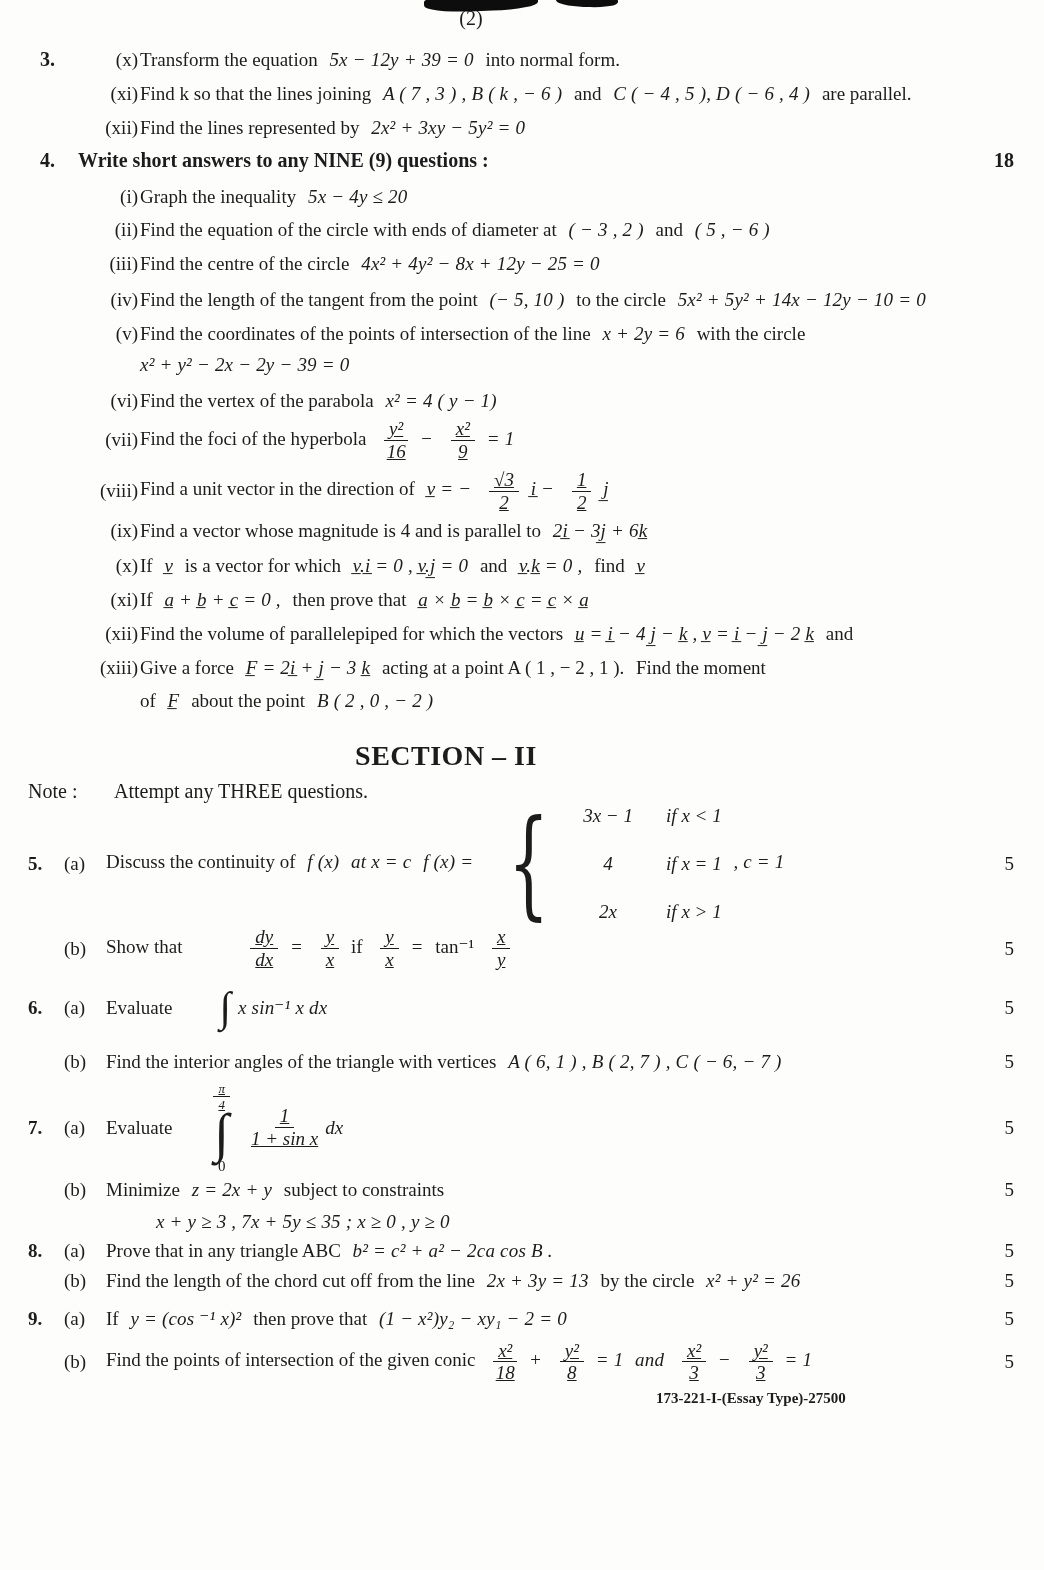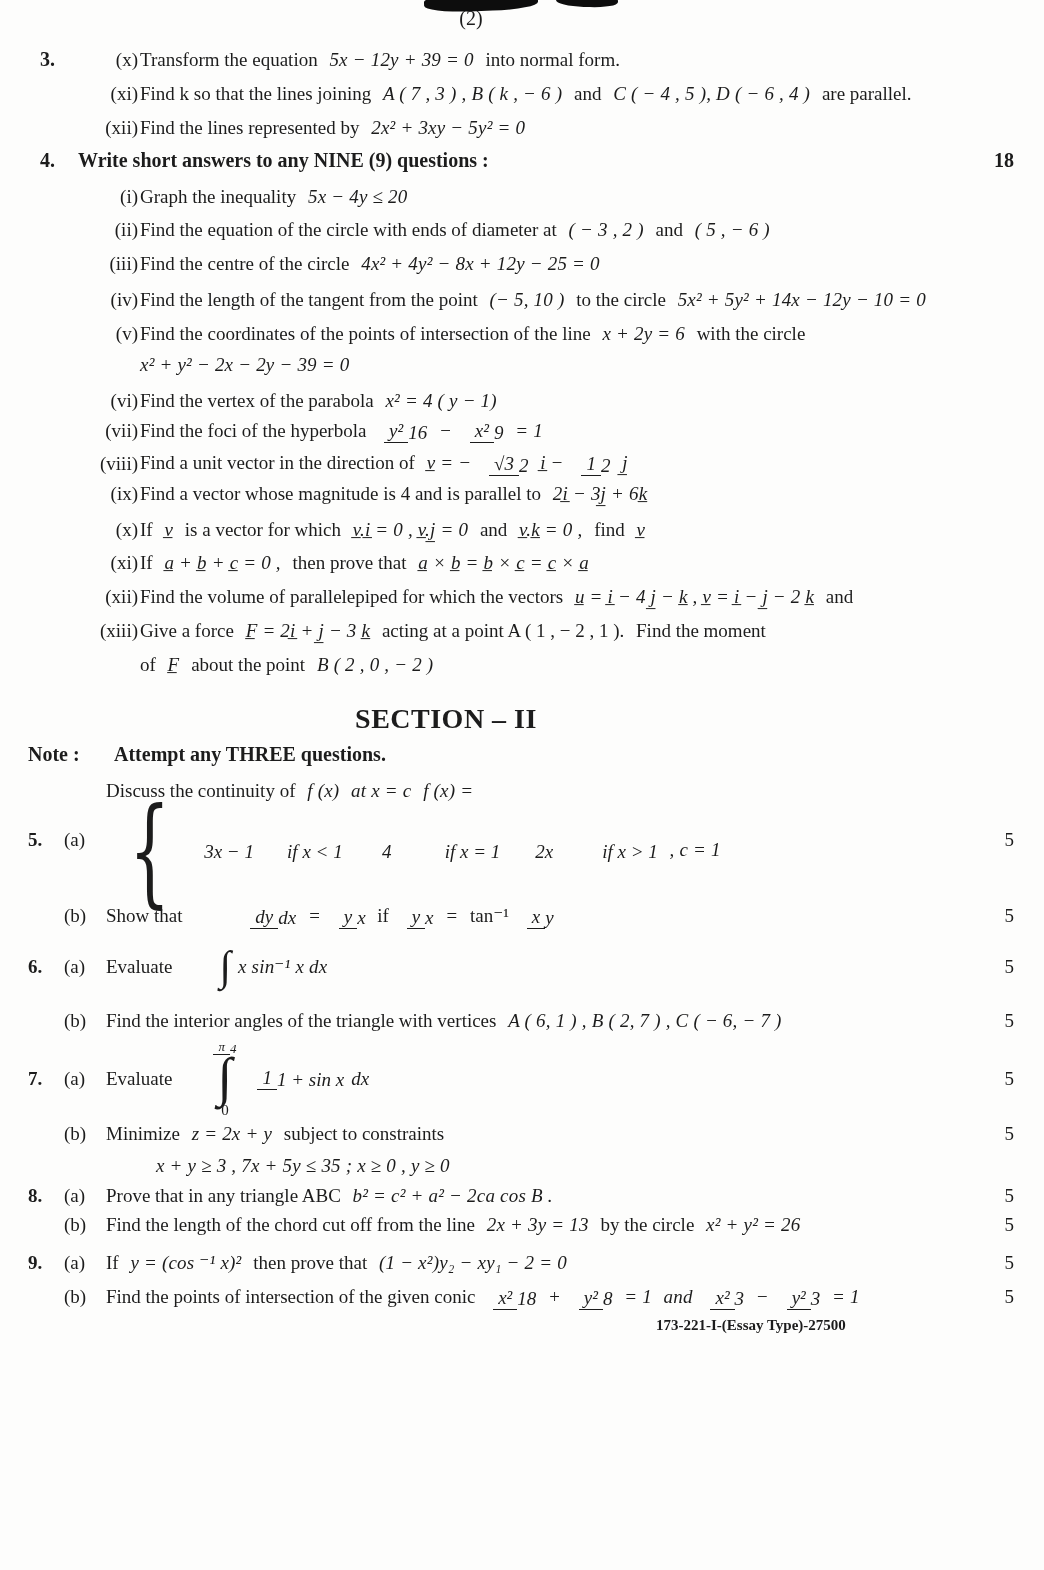--- a/index.html
+++ b/index.html
@@ -29,38 +29,38 @@
   .ct  { flex:1; min-width:0; padding-left:2px; }
   .ct2 { flex:1; min-width:0; }
   .mk  { flex:none; width:26px; text-align:right; }
   .mkb { font-weight:bold; font-size:20px; }
 
   .ct > span, .ct2 > span { margin-right:7px; }
   .math { font-style:italic; letter-spacing:0.2px; }
 
   .h4 { font-weight:bold; font-size:20px; }
   .sech { text-align:center; font-weight:bold; font-size:28px; letter-spacing:0.5px; margin:25px 150px 6px 0; }
-  .note { display:flex; font-weight:bold; font-size:20px; margin-bottom:12px; }
+  .note { display:flex; font-weight:normal; font-size:20px; }
   .note .nl { flex:none; width:86px; }
 
-  .frac { display:inline-flex; flex-direction:row; align-items:center;
-          vertical-align:middle; margin:0 6px; line-height:1.05; font-style:italic; }
+  .frac { display:inline-flex; flex-direction:column; align-items:center;
+          vertical-align:middle; margin:0 6px; line-height:1.05; font-style:italic;text-decoration:underline; }
   .frac .num { padding:0 5px 1px; border-bottom:1.6px solid #1c1c1c; text-align:center; }
   .frac .den { padding-top:1px; text-align:left; }
   .frac.small { font-size:13px; margin:0; line-height:1.0; }
 
   .intsign  { display:inline-block; font-size:42px; line-height:0.7; vertical-align:middle; margin:0 6px; font-style:normal; }
   .bigint   { display:inline-flex; flex-direction:column; align-items:center; vertical-align:middle; margin:0 10px; }
   .bigint .is { font-size:54px; line-height:0.85; }
   .bigint .lb { font-size:15px; line-height:1; margin-top:2px; }
 
   .cases { display:inline-flex; align-items:center; vertical-align:middle; margin-left:6px; }
   .brace { display:inline-block; font-size:118px; line-height:0.82; font-weight:400;
            transform:scaleX(0.55); margin-right:-4px; font-family:"DejaVu Serif",serif; }
-  .crows { display:inline-flex; flex-direction:row; row-gap:24px; margin-left:2px; }
+  .crows { display:inline-flex; flex-direction:column; row-gap:24px; margin-left:2px; }
   .case  { display:flex; align-items:baseline; }
   .case .ce { min-width:88px; text-align:center; font-style:italic; }
   .case .cc { margin-left:14px; font-style:italic; }
 
   .footer { font-weight:bold; font-size:15px; padding-left:628px; margin-top:6px; white-space:nowrap; }
 
   .mb4{margin-bottom:4px}.mb6{margin-bottom:6px}.mb8{margin-bottom:8px}
   .mb10{margin-bottom:10px}.mb12{margin-bottom:12px}.mb14{margin-bottom:14px}
 </style>
 </head>

